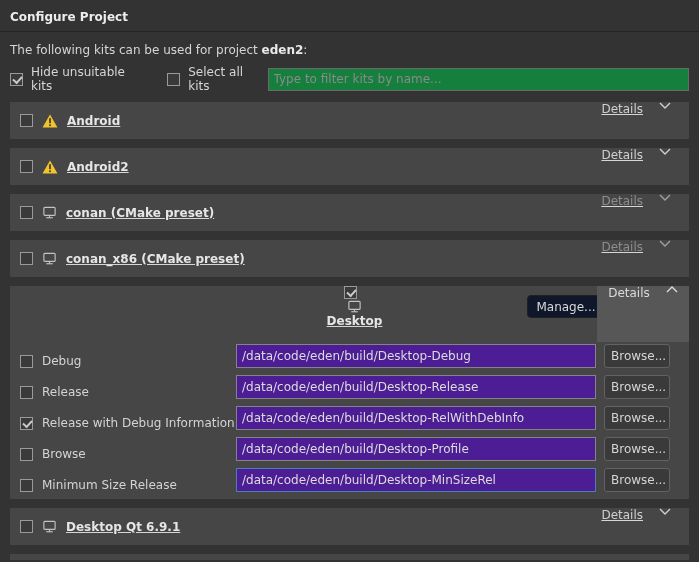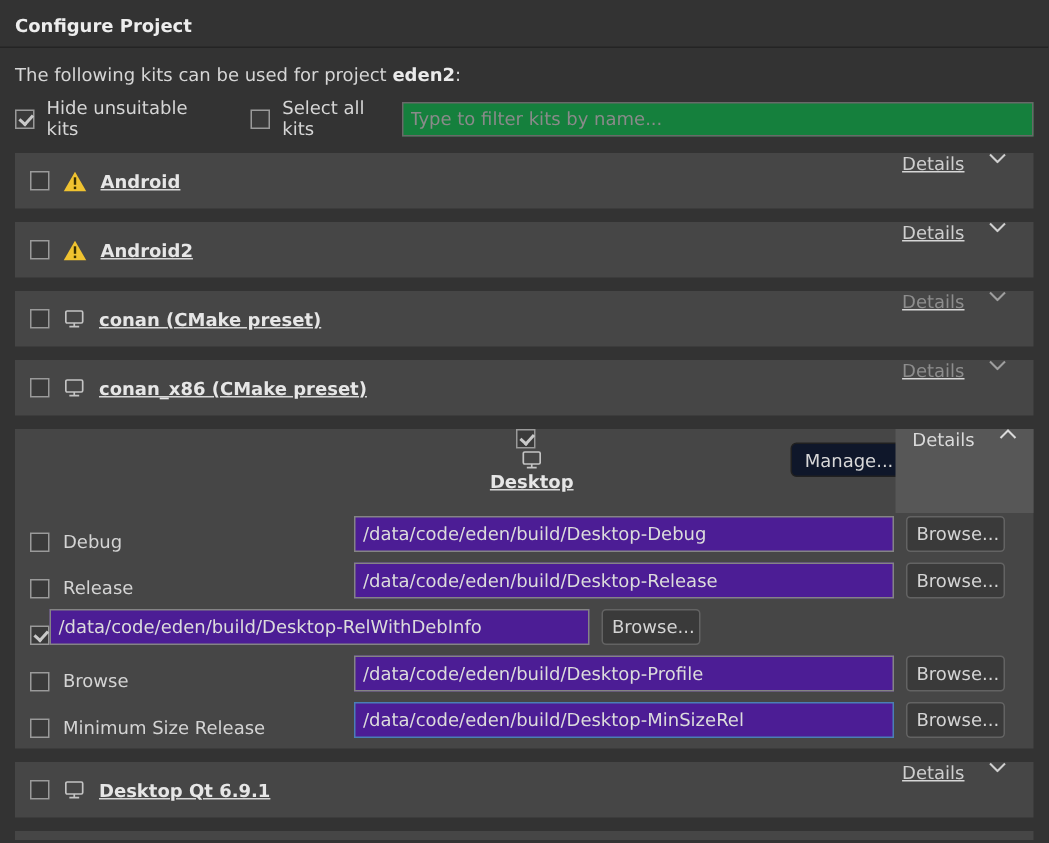--- a/index.html
+++ b/index.html
@@ -216,20 +216,21 @@
 
       <div class="config-row">
         <span class="checkbox"></span>
         <span class="config-label">Release</span>
         <input class="path-input" value="/data/code/eden/build/Desktop-Release" style="">
         <button class="browse-btn">Browse...</button>
       </div>
 
       <div class="config-row">
         <span class="checkbox checked"></span>
+        <span class="config-label">Release with Debug Information</span>
         <input class="path-input" value="/data/code/eden/build/Desktop-RelWithDebInfo" style="">
         <button class="browse-btn">Browse...</button>
       </div>
 
       <div class="config-row">
         <span class="checkbox"></span>
         <span class="config-label">Browse</span>
         <input class="path-input" value="/data/code/eden/build/Desktop-Profile" style="">
         <button class="browse-btn">Browse...</button>
       </div>

